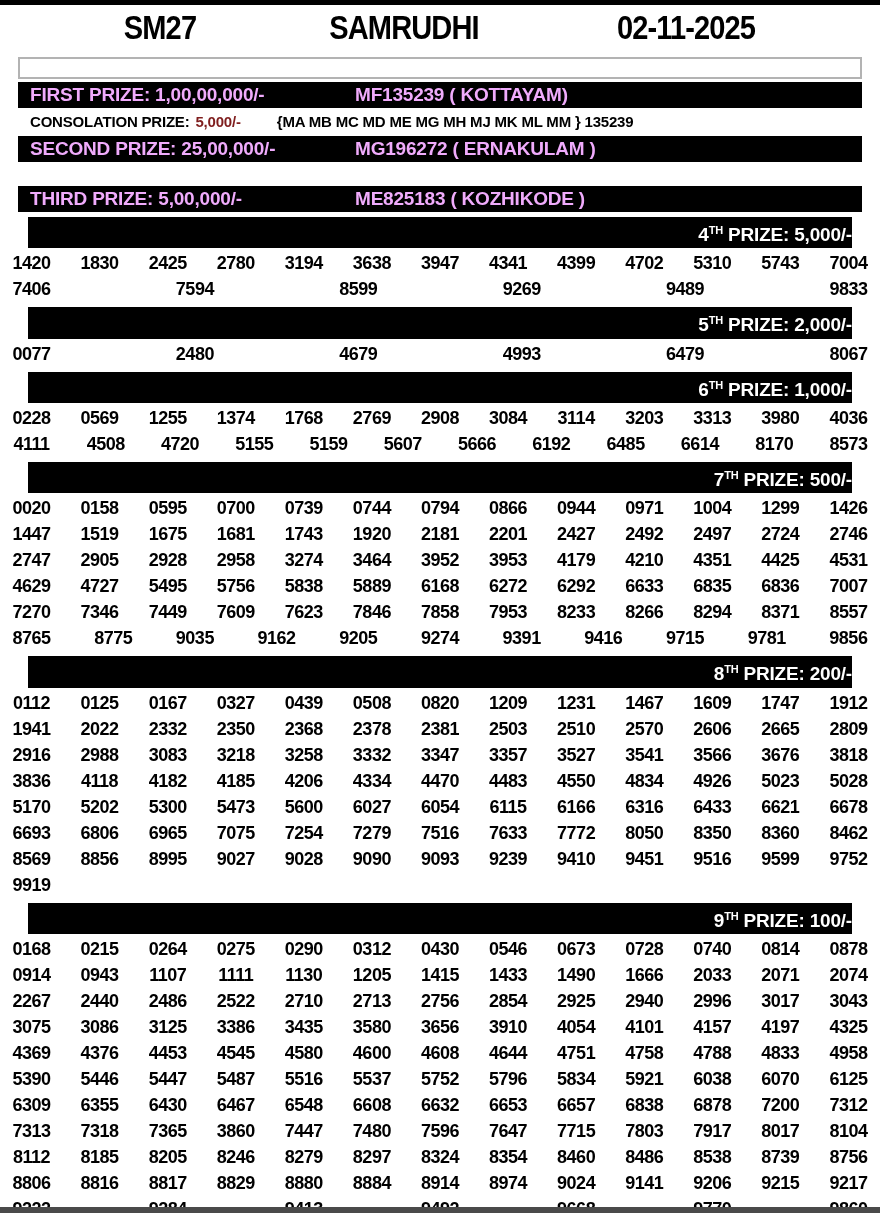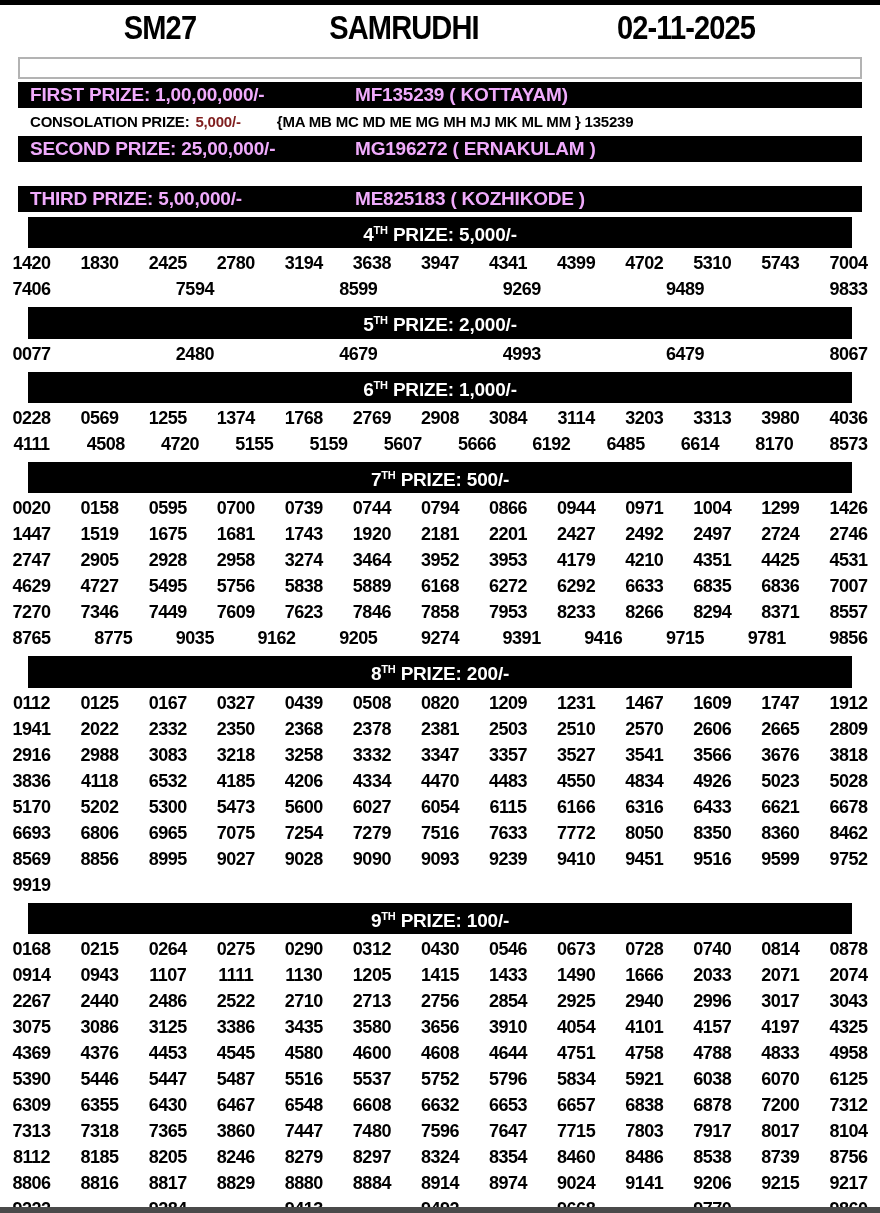--- a/index.html
+++ b/index.html
@@ -27,21 +27,21 @@
   }
   .bar .bar-label{width:325px;flex:0 0 325px;}
   .bar.third{margin-top:24px;}
   .consolation{
     margin:0 18px 3px;padding-left:12px;line-height:22px;font-size:15px;
     display:flex;align-items:center;white-space:nowrap;letter-spacing:-.2px;
   }
   .consolation .amount{color:#7f1d1d;margin-left:6px;}
   .consolation .series{margin-left:36px;}
   .section-bar{
-    margin:5px 28px 2px;background:#000;color:#fff;text-align:center;
+    margin:5px 28px 2px;background:#000;color:#fff;text-align:right;
     padding:2px 0;line-height:23px;font-size:19px;letter-spacing:-.2px;
   }
   .section-bar sup{font-size:11px;}
   .num-row{display:flex;justify-content:space-between;line-height:26px;}
   .num-cell{
     width:63px;flex:0 0 63px;text-align:center;
     font-size:18px;letter-spacing:-.5px;
   }
   .bottom-bar{position:absolute;left:0;right:0;bottom:0;height:6px;background:#4a4a4a;}
 </style>
@@ -274,21 +274,21 @@
       <span class="num-cell">3357</span>
       <span class="num-cell">3527</span>
       <span class="num-cell">3541</span>
       <span class="num-cell">3566</span>
       <span class="num-cell">3676</span>
       <span class="num-cell">3818</span>
     </div>
     <div class="num-row">
       <span class="num-cell">3836</span>
       <span class="num-cell">4118</span>
-      <span class="num-cell">6532</span>
+      <span class="num-cell">4182</span>
       <span class="num-cell">4185</span>
       <span class="num-cell">4206</span>
       <span class="num-cell">4334</span>
       <span class="num-cell">4470</span>
       <span class="num-cell">4483</span>
       <span class="num-cell">4550</span>
       <span class="num-cell">4834</span>
       <span class="num-cell">4926</span>
       <span class="num-cell">5023</span>
       <span class="num-cell">5028</span>

